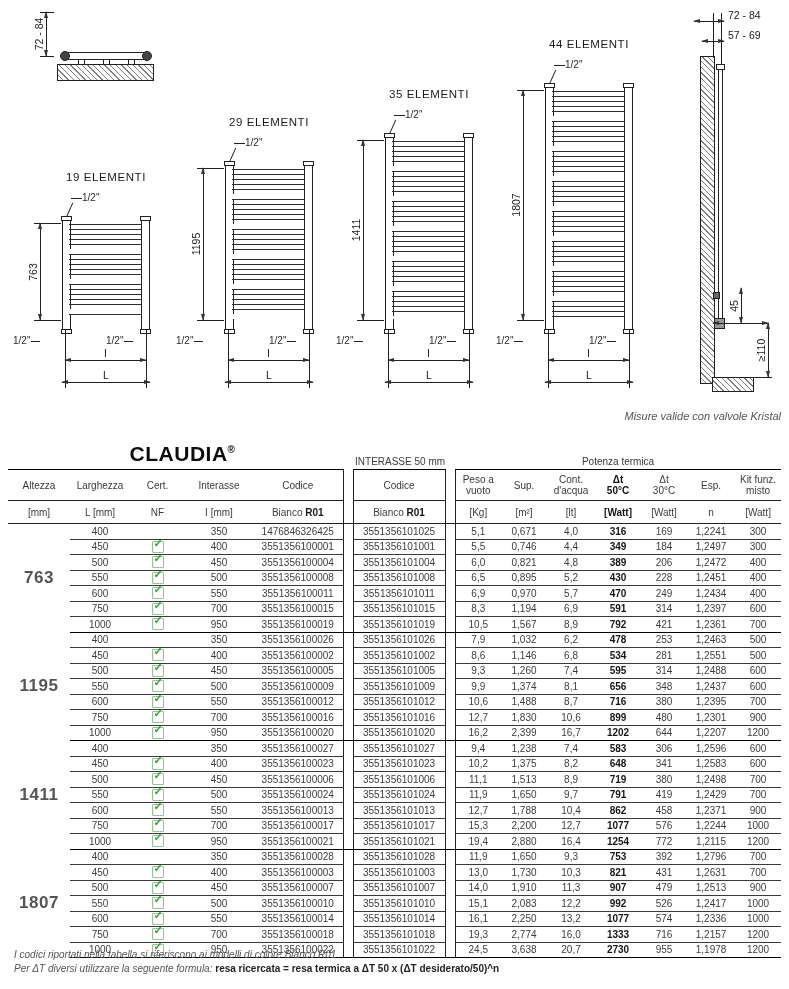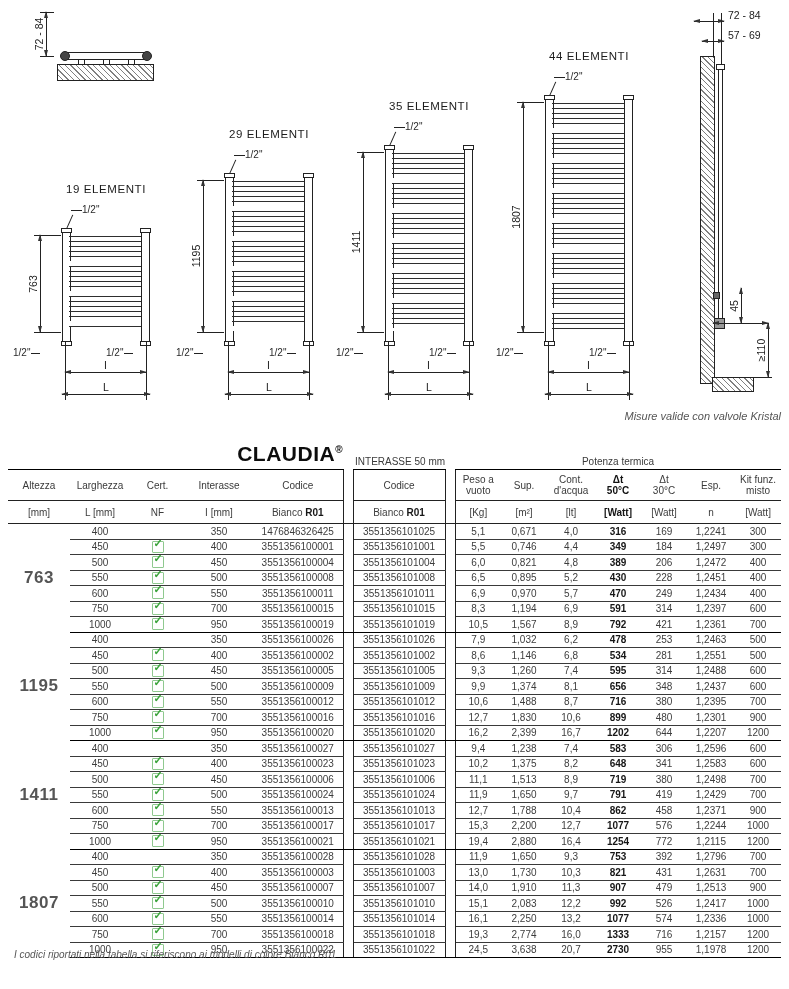--- a/index.html
+++ b/index.html
@@ -1,21 +1,21 @@
 <!DOCTYPE html>
 <html style="--c-text: #3d3d3d; --c-line: #222222; --c-check: #3da43d; --c-check_border: #8fc98f;"><head>
 <meta charset="utf-8">
 <style>
   html,body{margin:0;padding:0;background:#e9e9e9;}
   #page{position:relative;width:789px;height:989px;background:#fff;overflow:hidden;
         font-family:"Liberation Sans", sans-serif;color:var(--c-text,#3d3d3d);}
 
   
   #drawings{position:absolute;left:0;top:0;width:789px;height:438px;}
-  .fig{position:absolute;top:12px;width:170px;height:438px;}
+  .fig{position:absolute;top:0;width:170px;height:438px;}
   .fig-label{position:absolute;left:0;top:calc(var(--bt) - 52px);width:168px;text-align:center;
              font-size:11.5px;letter-spacing:.6px;color:#1c1c1c;}
   .conn{position:absolute;left:60px;top:calc(var(--bt) - 31px);font-size:10px;color:#2a2a2a;}
   .conn::before{content:"";position:absolute;left:-11px;top:6px;width:11px;height:1px;background:var(--c-line,#222);}
   .diag{position:absolute;left:46px;top:calc(var(--bt) - 21px);height:21px;width:0;
         border-left:1px solid var(--c-line,#222);transform:rotate(24deg);}
   .ext{position:absolute;left:12px;width:27px;height:0;border-top:1px solid var(--c-line,#222);}
   .e1{top:var(--bt);} .e2{top:calc(var(--bt) + var(--bh));}
   .dv{position:absolute;left:18px;top:var(--bt);height:var(--bh);width:0;border-left:1px solid var(--c-line,#222);}
   .dv::before{content:"";position:absolute;left:-3px;top:-1px;border-left:2.5px solid transparent;
@@ -55,21 +55,21 @@
   .leg{position:absolute;top:59px;width:5px;height:7px;border:1px solid var(--c-line,#222);background:#fff;}
   .sv-t{position:absolute;font-size:10.5px;color:#222;white-space:nowrap;}
   .sv-rad{position:absolute;border-left:1px solid #222;border-right:1px solid #222;background:#fff;}
   #note{position:absolute;right:8px;top:410px;font-size:11px;font-style:italic;color:#555;margin-left:48px;}
 
   
   #tablewrap{position:absolute;left:8px;top:442px;width:773px;}
   table{border-collapse:collapse;table-layout:fixed;width:773px;font-size:10px;color:var(--c-text,#3d3d3d);}
   td,th{padding:0 2px;text-align:center;vertical-align:middle;font-weight:normal;overflow:hidden;white-space:nowrap;}
   tr.tr1 .sec{border-bottom:1.4px solid #000;}
-  #claudia-cell{text-align:right;vertical-align:bottom;padding:0 0 3px 14px;}
+  #claudia-cell{text-align:center;vertical-align:bottom;padding:0 0 3px 14px;}
   #page-title{font-size:21px;font-weight:bold;color:#0d0d0d;letter-spacing:.5px;}
   #page-title sup{font-size:10px;font-weight:bold;}
   .mini-head{font-size:10px;vertical-align:bottom;padding-bottom:2px;color:#3a3a3a;}
   tr.tr2 th{border-bottom:1px solid #222;white-space:pre-line;font-size:10px;height:30px;color:#3a3a3a;}
   tr.tr2 th.b{font-weight:bold;color:#111;}
   tr.tr3 td{border-bottom:1px solid #222;height:22px;}
   tbody td{border-bottom:1px solid #3a3a3a;height:14.5px;}
   td.gap{border-left:1px solid #222;border-right:1px solid #222;border-bottom:none;}
   td.alt{border-bottom:none;font-size:17px;font-weight:bold;color:#555;letter-spacing:.5px;}
   tr.gend td, tr.gend td.gap, tr.gend td.alt{border-bottom:1.5px solid #000;}
@@ -753,15 +753,19 @@
             <td>955</td>
             <td>1,1978</td>
             <td>1200</td>
           </tr>
         </tbody>
     </table>
   </div>
 
   <div id="footnotes">
     <div class="fn-it">I codici riportati nella tabella si riferiscono ai modelli di colore Bianco R01</div>
+    <div>
+      <span class="fn-it">Per ΔT diversi utilizzare la seguente formula:</span>
+      <span class="fn-formula">resa ricercata = resa termica a ΔT 50 x (ΔT desiderato/50)^n</span>
+    </div>
   </div>
 
 </div>
 
 </body></html>

